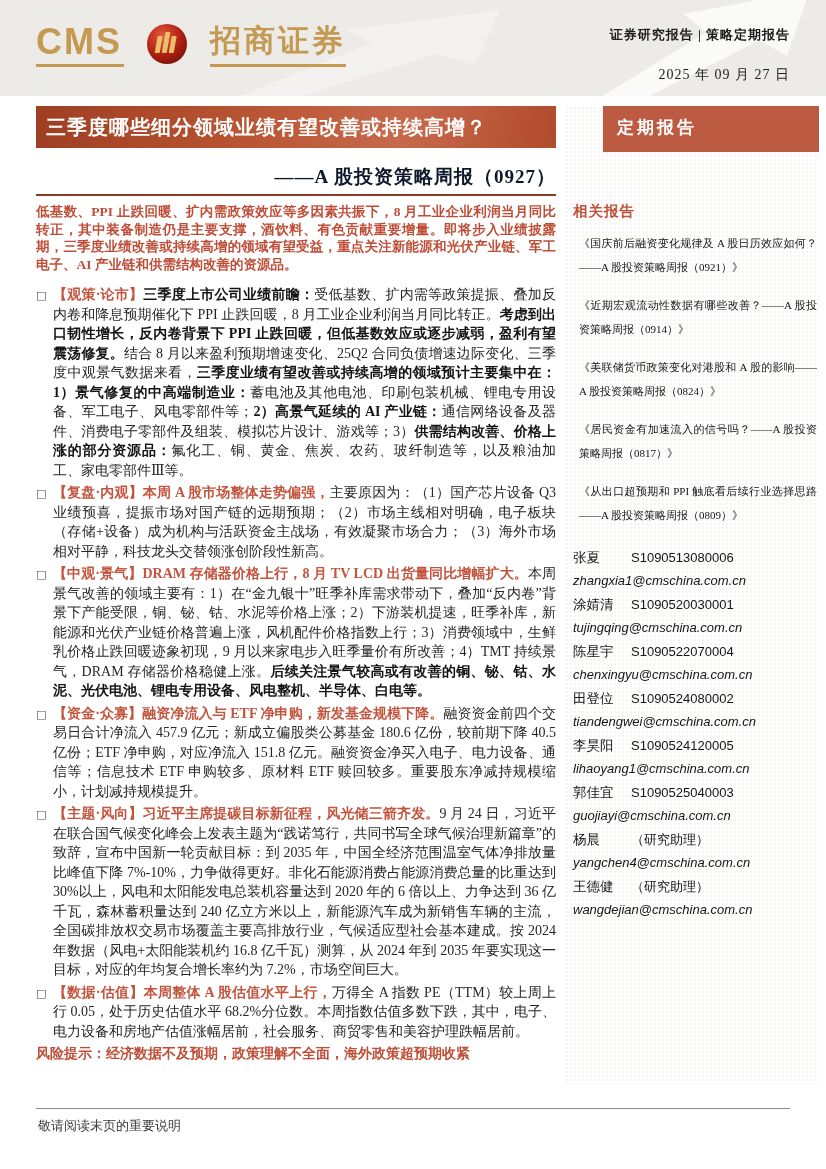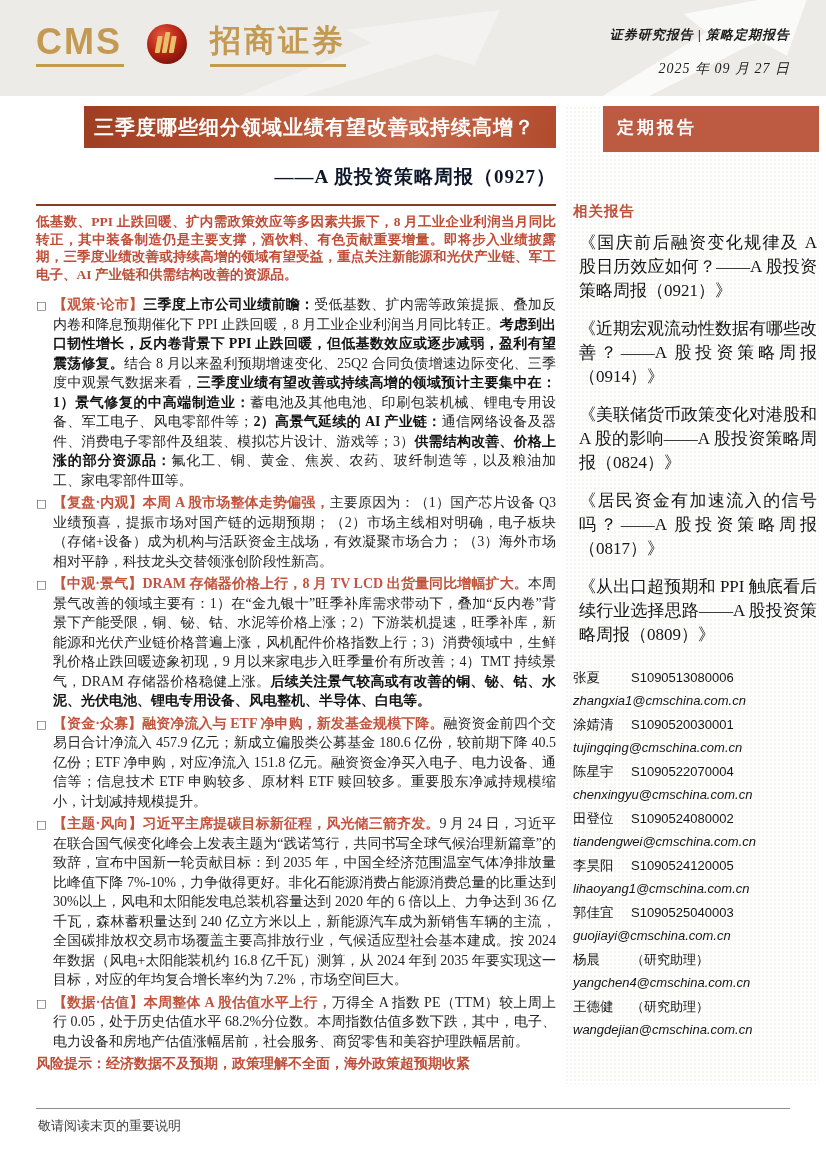--- a/index.html
+++ b/index.html
@@ -21,33 +21,33 @@
   .arrow1{left:580px;top:-10px;width:230px;height:120px;
     clip-path:polygon(0 100%,55% 35%,45% 20%,100% 0,90% 55%,78% 42%,18% 100%);}
   .arrow2{left:180px;top:10px;width:320px;height:110px;opacity:.5;
     clip-path:polygon(0 100%,60% 30%,52% 18%,100% 0,92% 50%,80% 40%,14% 100%);}
   .logo{position:absolute;left:36px;top:22px;display:flex;align-items:flex-end;gap:22px;}
   .logo-cms{font-family:"Liberation Sans",sans-serif;font-weight:bold;font-size:36px;line-height:40px;
     color:#c49a52;letter-spacing:2px;border-bottom:3px solid #c49a52;padding:0 2px 2px 0;}
   .logo-badge{width:42px;height:42px;margin-bottom:2px;}
   .logo-cn{font-size:31px;line-height:36px;font-weight:bold;color:#c49a52;
     letter-spacing:3px;border-bottom:3px solid #c49a52;padding-bottom:5px;}
-  .header-right{position:absolute;right:36px;top:26px;text-align:right;color:#1c1c1c;font-style:italic;}
+  .header-right{position:absolute;right:36px;top:26px;text-align:right;color:#1c1c1c;}
   .header-doc{font-size:13px;font-weight:bold;letter-spacing:1px;}
-  .header-date{font-size:14px;margin-top:16px;letter-spacing:1px;}
+  .header-date{font-size:14px;margin-top:22px;letter-spacing:1px;}
   
   .main{position:absolute;left:36px;top:106px;width:520px;}
   .title-banner{
     height:42px;line-height:42px;padding-left:10px;box-sizing:border-box;
     background:linear-gradient(100deg,#9e3e22 0%,#b5512f 35%,#c8694c 70%,#b04b2c 100%);
-    color:#ffffff;font-weight:bold;font-size:20px;letter-spacing:1px;margin-left:48px;
+    color:#ffffff;font-weight:bold;font-size:20px;letter-spacing:1px;
   }
   .subtitle{margin-top:16px;text-align:right;color:#0f172a;font-weight:bold;font-size:19px;letter-spacing:1px;}
   .summary{
-    margin-top:14px;border-top:2px solid #8c3a24;padding-top:7px;
+    margin-top:4px;border-top:2px solid #8c3a24;padding-top:7px;
     color:#bf4e38;font-weight:bold;font-size:13.5px;line-height:17.5px;text-align:justify;
   }
   .bullets{margin-top:12px;font-size:14px;line-height:19.5px;text-align:justify;}
   .bullet{position:relative;padding-left:17px;margin-bottom:3px;}
   .marker{position:absolute;left:0;top:1px;font-size:11px;color:#4a4a4a;font-family:"DejaVu Sans",sans-serif;}
   .seg-label{color:#c3553f;font-weight:bold;}
   .seg-bold{color:#141414;font-weight:bold;}
   .seg-normal{color:#262626;}
   .risk{margin-top:4px;color:#bf4e38;font-weight:bold;font-size:14px;}
   
@@ -55,21 +55,21 @@
     position:absolute;left:565px;top:106px;width:254px;height:978px;
     background-image:radial-gradient(#eceae5 24%,transparent 26%);
     background-size:4px 4px;
   }
   .badge{
     height:46px;line-height:44px;padding-left:14px;box-sizing:border-box;
     background:#bd5a42;color:#ffffff;font-weight:bold;font-size:17px;letter-spacing:3px;margin-left:38px;
   }
   .related-title{margin-top:50px;color:#c0503a;font-weight:bold;font-size:14.5px;padding-left:8px;letter-spacing:1px;}
   .related-list{margin-top:10px;padding-left:14px;padding-right:2px;}
-  .related-item{font-size:17px;line-height:24px;margin-bottom:14px;color:#141414;text-align:justify;font-family:Liberation Serif, serif;}
+  .related-item{font-size:11px;line-height:24px;margin-bottom:14px;color:#141414;text-align:justify;font-family:Liberation Serif, serif;}
   .analysts{margin-top:24px;padding-left:8px;}
   .an-row{display:flex;margin-bottom:9px;font-size:13.5px;line-height:14px;}
   .an-name{min-width:58px;color:#141414;}
   .an-cert{font-family:"Liberation Sans",sans-serif;font-size:13px;color:#141414;}
   .an-email{font-family:"Liberation Sans",sans-serif;font-size:13px;color:#141414;margin-bottom:10px;line-height:14px;font-style:italic;}
   
   .footer-line{position:absolute;left:36px;right:36px;top:1108px;border-top:1px solid #8f8a96;}
   .footer-text{position:absolute;left:38px;top:1117px;font-size:13px;color:#3a3a3a;}
 </style>
 </head>

